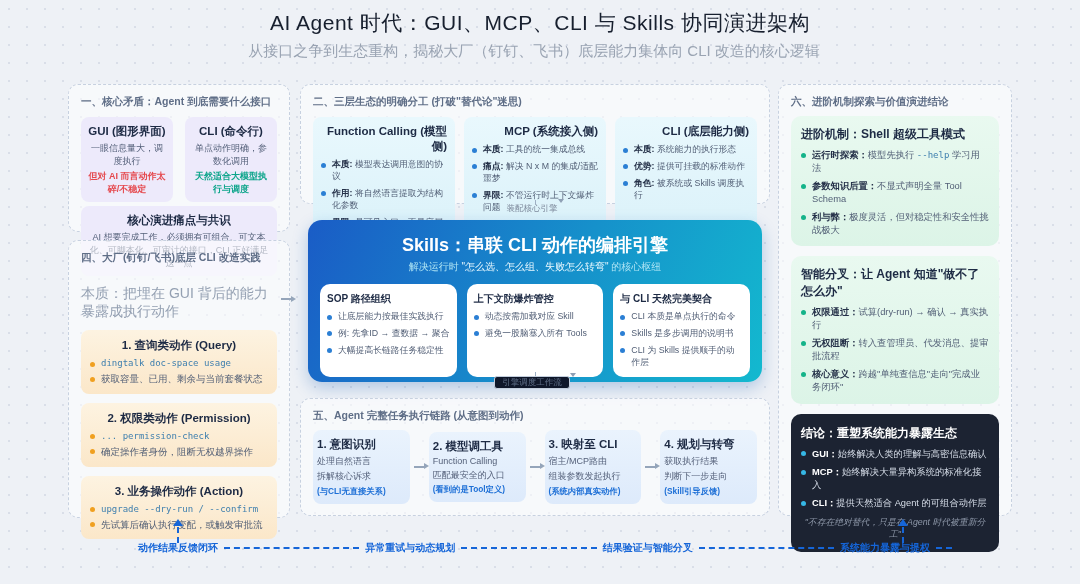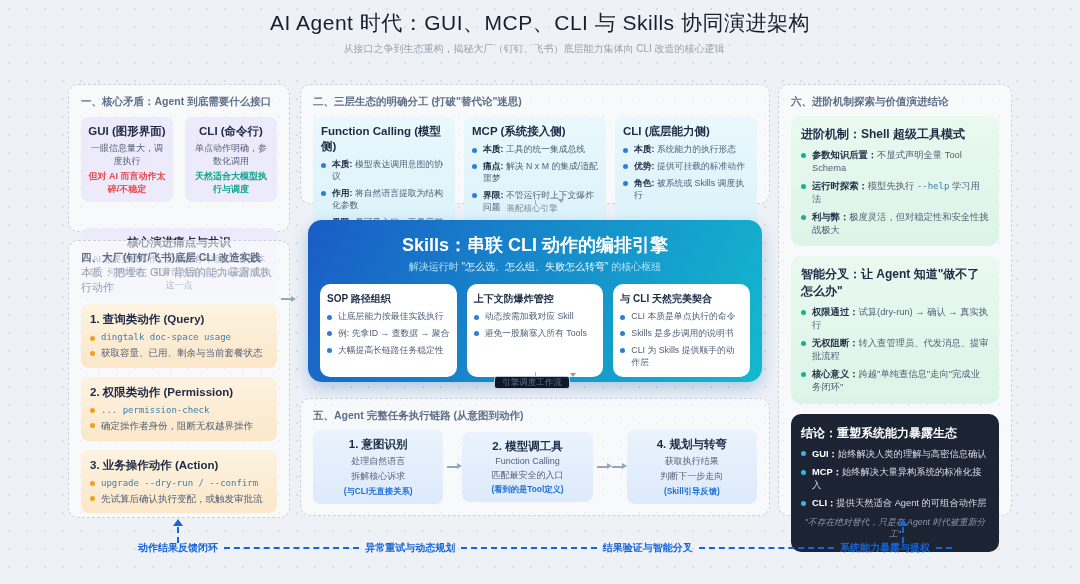--- a/index.html
+++ b/index.html
@@ -2,65 +2,65 @@
 <html><head>
 <meta charset="utf-8">
 <style>
   html,body{margin:0;padding:0}
   body{width:1080px;height:584px;position:relative;overflow:hidden;
        font-family:"Liberation Sans","DejaVu Sans",sans-serif;
        background:#eef1f6;
        background-image:radial-gradient(#d9dee8 1px,transparent 1.3px);
        background-size:18px 18px}
   .title{position:absolute;top:9px;left:0;right:0;text-align:center;font-size:21px;font-weight:400;color:#171f2e;letter-spacing:.5px}
-  .subtitle{position:absolute;top:42px;left:0;right:12px;text-align:center;font-size:10px;color:#99a3b2}
+  .subtitle{position:absolute;top:42px;left:0;right:12px;text-align:center;font-size:15px;color:#99a3b2}
 
   .panel{position:absolute;border:1.6px dashed #c7d1e0;border-radius:10px;background:rgba(255,255,255,.55);padding:10px 12px;box-sizing:border-box}
   .p-head{font-size:10.5px;font-weight:bold;color:#5f6e87}
-  .p-sub{font-size:11px;color:#94a0b2;margin-top:0}
+  .p-sub{font-size:14px;color:#94a0b2;margin-top:20px}
 
   .lav-card{background:#edeafb;border-radius:8px;padding:7px 6px;text-align:center}
   .c-title{font-size:11.5px;font-weight:bold;color:#1d2a44}
   .c-line{font-size:9px;color:#55617a;margin-top:3px;line-height:1.4}
   .red{color:#e5484d;font-weight:bold}
   .green{color:#0ea58b;font-weight:bold}
   .duo{display:flex;gap:12px;margin-top:8px}
   .duo>div{flex:1}
-  .consensus{margin-top:26px}
+  .consensus{margin-top:4px}
 
   .orange-card{background:linear-gradient(180deg,#fdf3e1,#fbe7c9);border-radius:8px;padding:8px 9px;margin-top:9px}
-  .orange-card .c-title{text-align:left}
+  .orange-card .c-title{text-align:center}
   .blt{display:flex;align-items:flex-start;margin-top:5px;text-align:left}
   .dot{width:5px;height:5px;border-radius:50%;flex:none;margin:3.5px 6px 0 0}
   .dot.o{background:#f0a020}
   .dot.b{background:#2b7fd4}
   .dot.g{background:#14b389}
   .dot.c{background:#36b7e5}
   .code{font-family:"DejaVu Sans Mono","Liberation Mono",monospace;font-size:9px;color:#3e7fae}
   .txt{font-size:9.5px;color:#515e75;line-height:1.35}
   .blab{font-weight:bold;color:#243048}
 
   .trio{display:flex;gap:9px;margin-top:8px}
   .cyan-card{flex:1;background:linear-gradient(180deg,#e9f8fd,#d9f1f9);border-radius:8px;padding:7px 8px}
-  .cyan-card .c-title{text-align:left;margin-bottom:2px}
+  .cyan-card .c-title{text-align:right;margin-bottom:2px}
   .cyan-card .txt{font-size:8.8px}
 
   .skills{position:absolute;left:308px;top:220px;width:454px;height:162px;border-radius:14px;
           background:linear-gradient(115deg,#1a5cc6,#1691cb 55%,#13b9cf);
           box-shadow:0 6px 16px rgba(23,92,180,.28);padding:13px 12px;box-sizing:border-box;text-align:center}
   .sk-title{font-size:18px;font-weight:bold;color:#fff}
   .sk-sub{font-size:10px;color:#aee4f4;margin-top:3px}
   .sk-sub .hq{color:#eaf9ff}
   .sk-row{display:flex;gap:10px;margin-top:10px}
   .white-card{flex:1;background:#fff;border-radius:10px;padding:8px 7px;text-align:left}
   .white-card .c-title{text-align:left;font-size:10px}
   .white-card .txt{font-size:8.8px}
 
   .step-row{display:flex;align-items:center;gap:4px;margin-top:7px}
-  .step{flex:1;background:linear-gradient(180deg,#eaf3fd,#ddeafb);border-radius:8px;padding:7px 4px;text-align:center}
+  .step{flex:1;background:linear-gradient(180deg,#eaf3fd,#ddeafb);border-radius:8px;padding:7px 4px;text-align:left}
   .s-line{font-size:9px;color:#55617a;margin-top:2.5px}
   .s-note{font-size:8.3px;font-weight:bold;color:#1d6fd6;margin-top:2.5px}
   .harr{flex:none;width:11px;height:2px;background:#95a5ba;position:relative}
   .harr::after{content:"";position:absolute;right:-4px;top:-2.5px;border-left:5px solid #95a5ba;border-top:3.5px solid transparent;border-bottom:3.5px solid transparent}
 
   .green-card{background:linear-gradient(180deg,#e9f9f0,#dcf4e7);border-radius:10px;padding:10px;margin-top:7px}
   .gc-title{font-size:12px;font-weight:bold;color:#1d2a44}
   .green-card .blt{margin-top:6px}
   .green-card .txt{font-size:9.3px}
   .dark-card{background:#1c2332;border-radius:10px;padding:11px 10px;margin-top:10px}
@@ -270,41 +270,47 @@
       <div class="s-note">(与CLI无直接关系)</div>
     </div>
     <span class="harr"></span>
     <div class="step">
       <div class="c-title">2. 模型调工具</div>
       <div class="s-line">Function Calling</div>
       <div class="s-line">匹配最安全的入口</div>
       <div class="s-note">(看到的是Tool定义)</div>
     </div>
     <span class="harr"></span>
+    <div class="step">
+      <div class="c-title">3. 映射至 CLI</div>
+      <div class="s-line">宿主/MCP路由</div>
+      <div class="s-line">组装参数发起执行</div>
+      <div class="s-note">(系统内部真实动作)</div>
+    </div>
     <span class="harr"></span>
     <div class="step">
       <div class="c-title">4. 规划与转弯</div>
       <div class="s-line">获取执行结果</div>
       <div class="s-line">判断下一步走向</div>
       <div class="s-note">(Skill引导反馈)</div>
     </div>
   </div>
 </section>
 
 <section class="panel" style="left:778px;top:84px;width:234px;height:432px">
   <div class="p-head">六、进阶机制探索与价值演进结论</div>
   <div class="green-card">
     <div class="gc-title">进阶机制：Shell 超级工具模式</div>
     <div class="blt">
         <span class="dot g"></span>
+        <span class="txt"><b class="blab">运行时探索：</b><span>模型先执行 </span><span class="code">--help</span><span> 学习用法</span></span>
+      </div>
+    <div class="blt">
+        <span class="dot g"></span>
         <span class="txt"><b class="blab">参数知识后置：</b><span>不显式声明全量 Tool Schema</span><span class="code"></span><span></span></span>
-      </div>
-    <div class="blt">
-        <span class="dot g"></span>
-        <span class="txt"><b class="blab">运行时探索：</b><span>模型先执行 </span><span class="code">--help</span><span> 学习用法</span></span>
       </div>
     <div class="blt">
         <span class="dot g"></span>
         <span class="txt"><b class="blab">利与弊：</b><span>极度灵活，但对稳定性和安全性挑战极大</span><span class="code"></span><span></span></span>
       </div>
   </div>
   <div class="green-card" style="margin-top:10px">
     <div class="gc-title">智能分叉：让 Agent 知道"做不了怎么办"</div>
     <div class="blt">
         <span class="dot g"></span>

